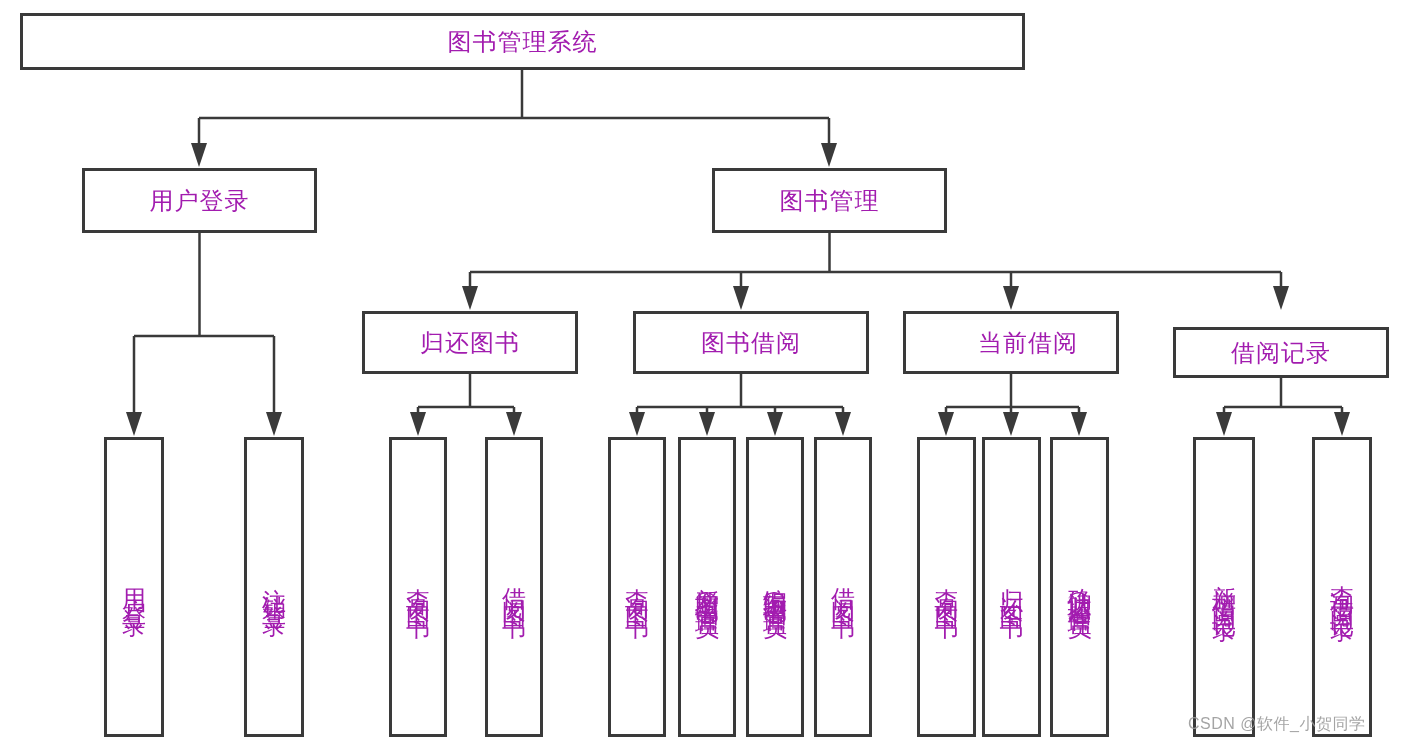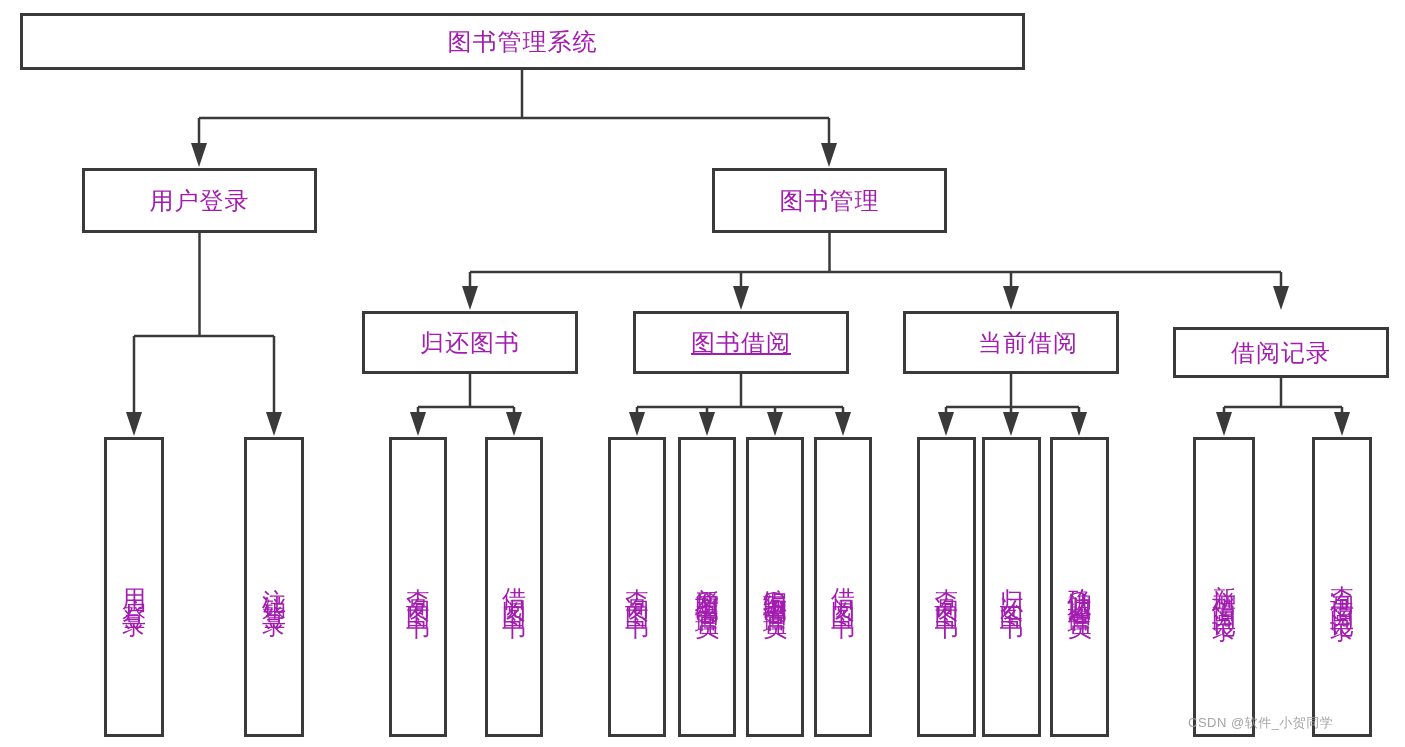--- a/index.html
+++ b/index.html
@@ -11,21 +11,21 @@
   .node{
     position:absolute;box-sizing:border-box;background:#ffffff;
     border:3px solid #3a3a3a;display:flex;align-items:center;justify-content:center;
     z-index:2;color:#a21caf;font-size:24px;line-height:1;letter-spacing:1px;
   }
   .node .lbl{white-space:nowrap;}
   .node.v .lbl{
     writing-mode:vertical-rl;text-orientation:mixed;white-space:normal;
   }
   .watermark{
-    position:absolute;z-index:5;font-size:13px;letter-spacing:0.5px;
+    position:absolute;z-index:5;font-size:16px;letter-spacing:0.5px;
     color:#9b9b9b;opacity:0.9;white-space:nowrap;
   }
 </style>
 </head>
 <body>
 
 <div class="canvas">
   <svg id="connector-layer" width="1405" height="747" viewBox="0 0 1405 747">
       <line x1="522" y1="70" x2="522" y2="118" stroke="#3a3a3a" stroke-width="2.5"></line>
       <line x1="199" y1="118" x2="829" y2="118" stroke="#3a3a3a" stroke-width="2.5"></line>
@@ -87,21 +87,21 @@
     </div>
     <div class="node" style="left: 82px; top: 168px; width: 235px; height: 65px;">
       <span class="lbl">用户登录</span>
     </div>
     <div class="node" style="left: 712px; top: 168px; width: 235px; height: 65px;">
       <span class="lbl">图书管理</span>
     </div>
     <div class="node" style="left: 362px; top: 311px; width: 216px; height: 63px;">
       <span class="lbl">归还图书</span>
     </div>
-    <div class="node" style="left: 633px; top: 311px; width: 216px; height: 63px; text-decoration: underline;">
+    <div class="node" style="left: 633px; top: 311px; width: 236px; height: 63px;">
       <span class="lbl">图书借阅</span>
     </div>
     <div class="node" style="left: 903px; top: 311px; width: 216px; height: 63px; padding-left: 34px;">
       <span class="lbl">当前借阅</span>
     </div>
     <div class="node" style="left: 1173px; top: 311px; width: 216px; height: 51px; margin-top: 16px;">
       <span class="lbl">借阅记录</span>
     </div>
     <div class="node v" style="left: 104px; top: 437px; width: 60px; height: 300px;">
       <span class="lbl" style="letter-spacing: 9px;">用户登录</span>

